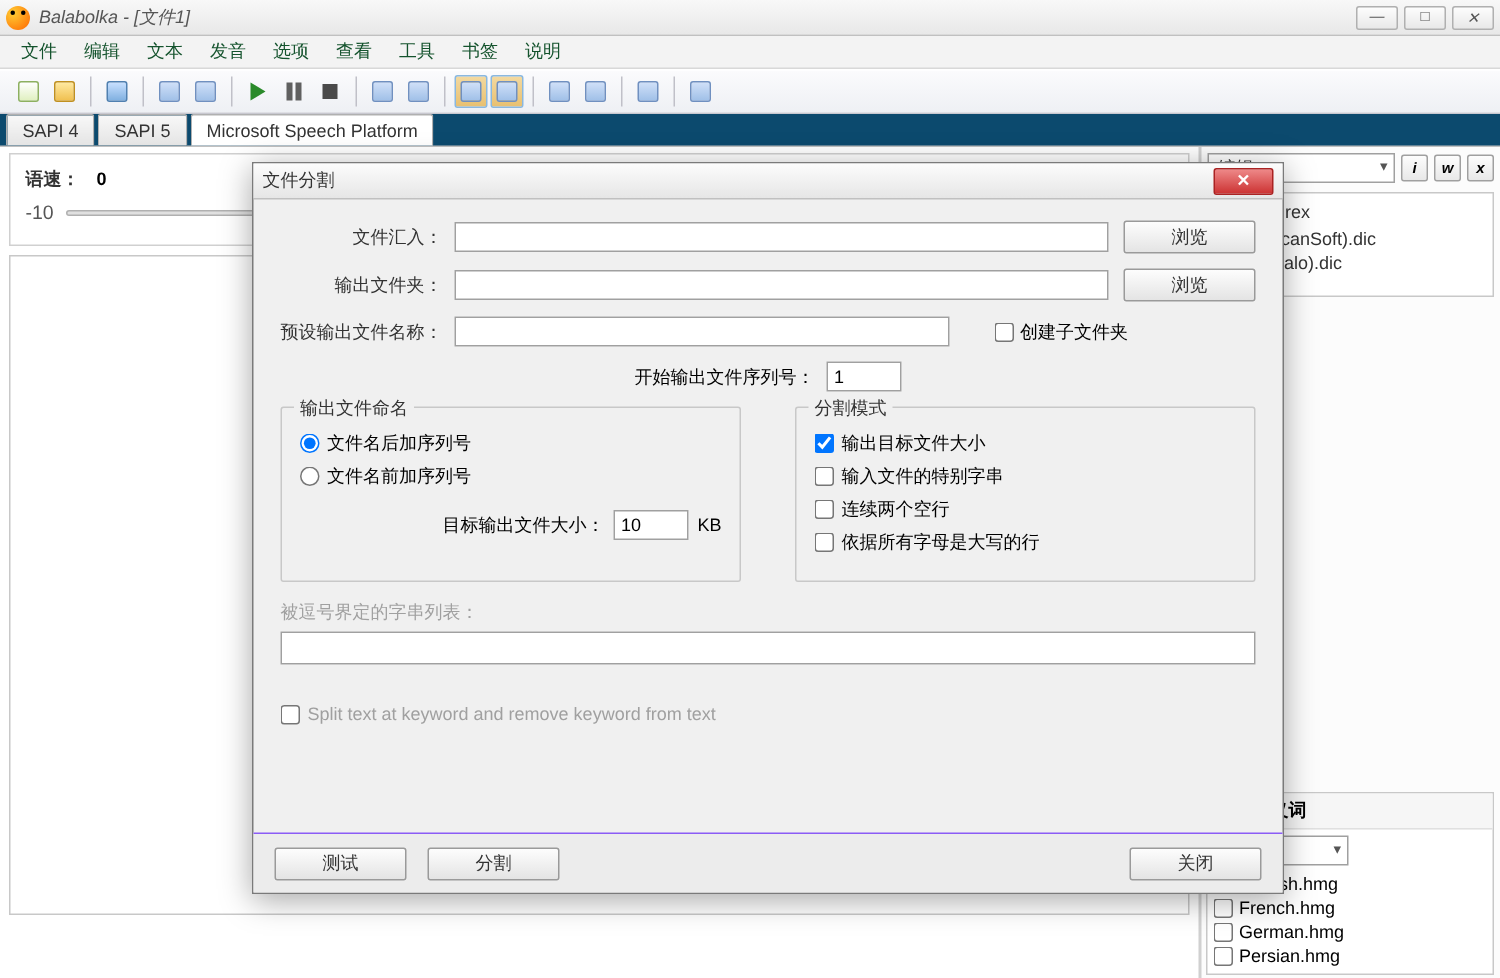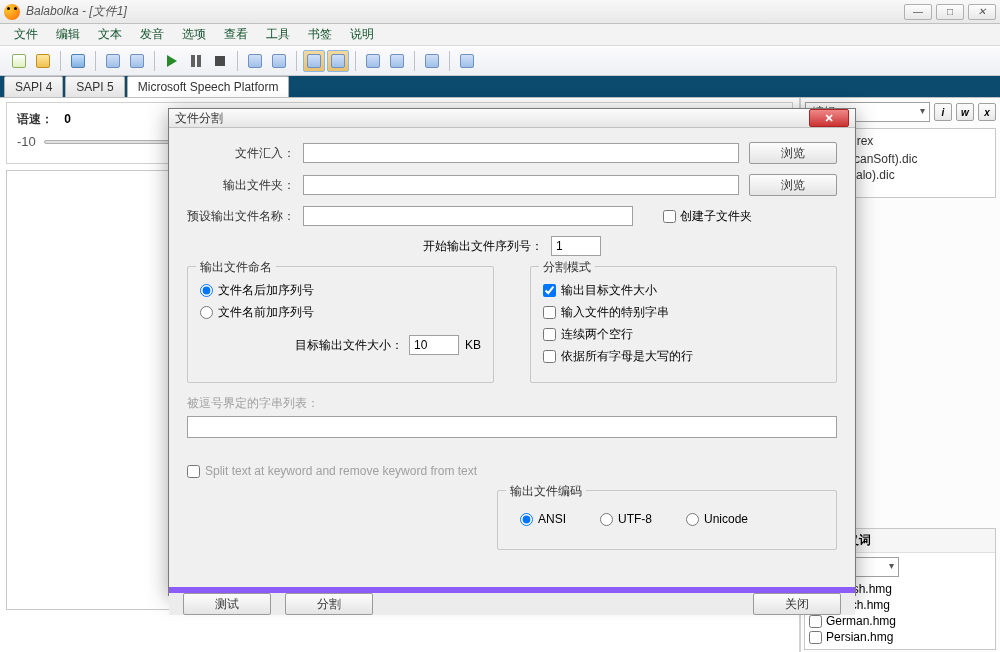--- a/index.html
+++ b/index.html
@@ -88,21 +88,21 @@
 .two-col .groupbox { flex:1;}
 .radio-row, .check-row { display:flex; align-items:center; gap:5px; margin:5px 0;}
 
 .target-size-row { display:flex; align-items:center; justify-content:flex-end; margin-top:14px; gap:6px;}
 .delim-label { color:#a0a0a0; margin:12px 0 4px;}
 .wide-input { width:100%; height:22px; border:1px solid #a0a0a0; background:#fff;}
 .split-kw-row { display:flex; align-items:center; gap:5px; margin-top:26px; color:#a0a0a0;}
 .enc-group { margin-top:12px; width:340px; margin-left:auto;}
 .enc-options { display:flex; gap:34px; padding:6px 10px;}
 
-.modal-footer { height:40px; border-top:6px solid #8b5cf6; background:#ececec; display:flex; align-items:center; padding:0 14px; gap:14px;margin-top:29px;}
+.modal-footer { height:40px; border-top:1px solid #8b5cf6; background:#ececec; display:flex; align-items:center; padding:0 14px; gap:14px;margin-top:29px;}
 .modal-footer .spacer{flex:1;}
 </style>
 </head>
 <body>
 
 <div class="titlebar">
   <div class="app-icon"></div>
   <div class="title-text">Balabolka - [文件1]</div>
   <div class="win-controls">
     <div class="win-btn">—</div>
@@ -321,37 +321,20 @@
     </div>
 
     <div class="delim-label">被逗号界定的字串列表：</div>
     <input class="wide-input" style="">
 
     <label class="split-kw-row">
       <input type="checkbox" style="">
       <span>Split text at keyword and remove keyword from text</span>
     </label>
 
-    <div class="groupbox enc-group">
-      <div class="legend">输出文件编码</div>
-      <div class="enc-options">
-        <label class="radio-row">
-            <input type="radio" name="enc" checked="" style="">
-            <span>ANSI</span>
-          </label>
-        <label class="radio-row">
-            <input type="radio" name="enc" style="">
-            <span>UTF-8</span>
-          </label>
-        <label class="radio-row">
-            <input type="radio" name="enc" style="">
-            <span>Unicode</span>
-          </label>
-      </div>
-    </div>
 
   </div>
   <div class="modal-footer">
     <div class="btn">测试</div>
     <div class="btn">分割</div>
     <div class="spacer"></div>
     <div class="btn">关闭</div>
   </div>
 </div>
 

